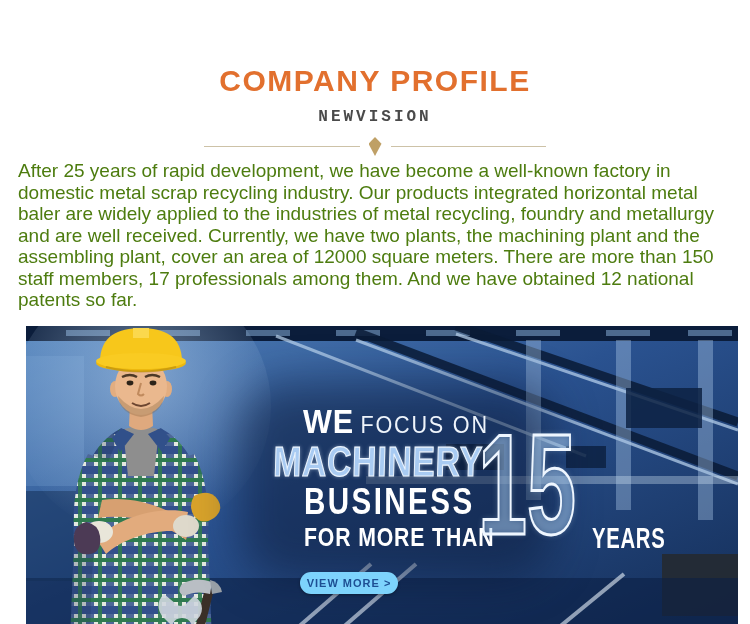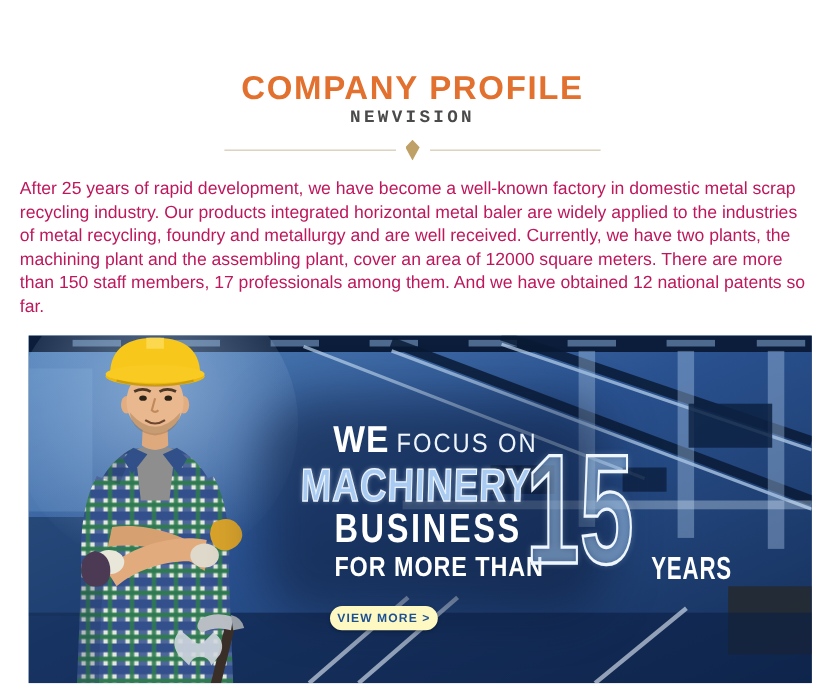--- a/index.html
+++ b/index.html
@@ -12,45 +12,45 @@
     position:relative;
   }
   .header { text-align:center; padding-top:64px; }
   .page-title {
     font-size:30px;
     font-weight:bold;
     color:#e2702e;
     letter-spacing:1.5px;
   }
   .brand-subtitle {
-    margin-top:0;
+    margin-top:10px;
     font-family:"Liberation Mono", monospace;
     font-size:16px;
     font-weight:bold;
     letter-spacing:3px;
     color:#4a4a4a;
   }
   .divider {
     margin:11px auto 0;
     width:342px;
     display:flex;
     align-items:center;
   }
   .divider .line { flex:1; height:1px; background:#cdc2a7; }
   .diamond {
     width:13px; height:19px; margin:0 9px;
     background:#bfa066;
     clip-path:polygon(50% 0, 100% 36%, 50% 100%, 0 36%);
   }
   .desc {
-    margin:15px 18px 0;
+    margin:4px 18px 0;
     width:714px;
-    font-size:16px;
+    font-size:19px;
     line-height:21.5px;
-    color:#be185d;
+    color:#4d7c0f;
   }
   .banner {
     position:relative;
     width:712px; height:316px;
     margin:15px 0 0 26px;
     background:#1d4077;
     overflow:hidden;
   }
   .banner svg { position:absolute; left:0; top:0; }
   .text-shade {
@@ -80,21 +80,21 @@
     color:rgba(150,195,240,0.25);
     -webkit-text-stroke:3px #eef6ff;
     text-shadow:0 0 8px rgba(200,230,255,0.35);
     transform:scaleX(0.62);
   }
   .years { left:566px; top:196px; font-size:29px; font-weight:bold; letter-spacing:1px; transform:scaleX(0.7); }
   .cta {
     position:absolute; left:274px; top:246px;
     width:98px; height:22px;
     border:none; border-radius:11px;
-    background:#fef9c3; color:#1d4f93;
+    background:#7dd3fc; color:#1d4f93;
     font-family:"Liberation Sans", sans-serif;
     font-size:11px; font-weight:bold; letter-spacing:1px;
     cursor:pointer;
     box-shadow:0 1px 3px rgba(0,0,0,0.35);
   }
 </style>
 </head>
 <body>
 
 <div class="page">

